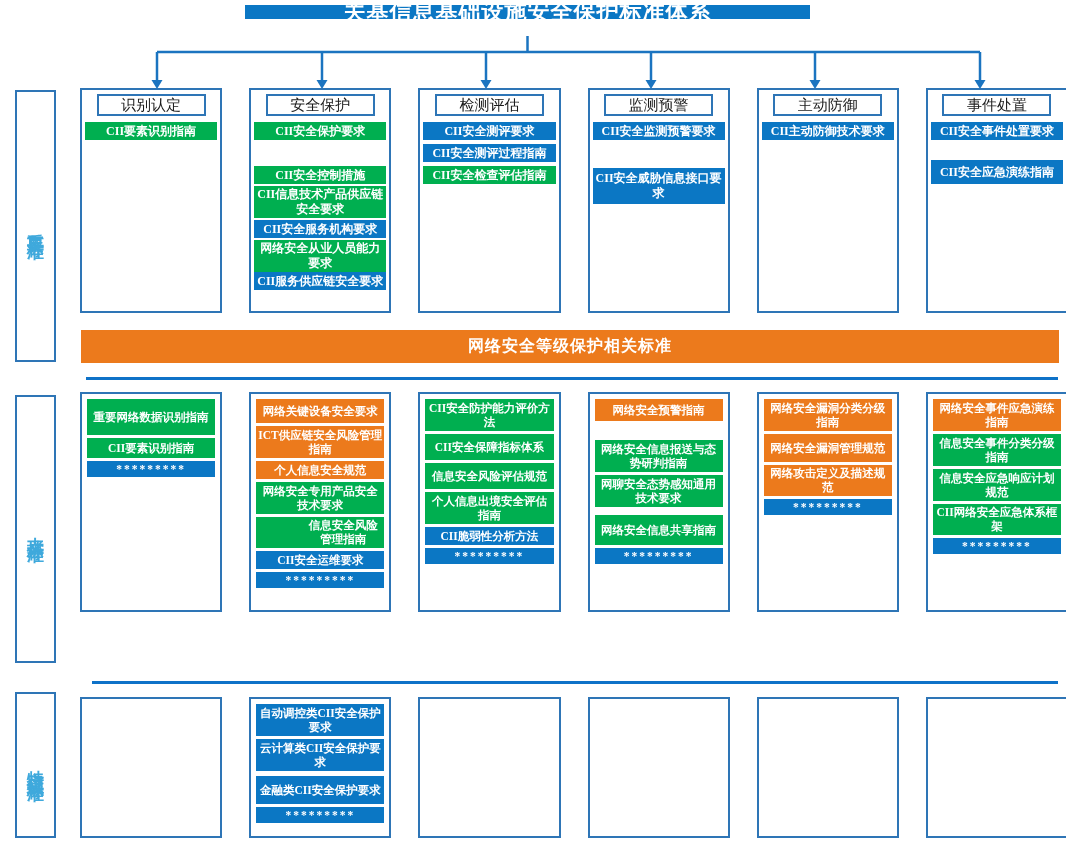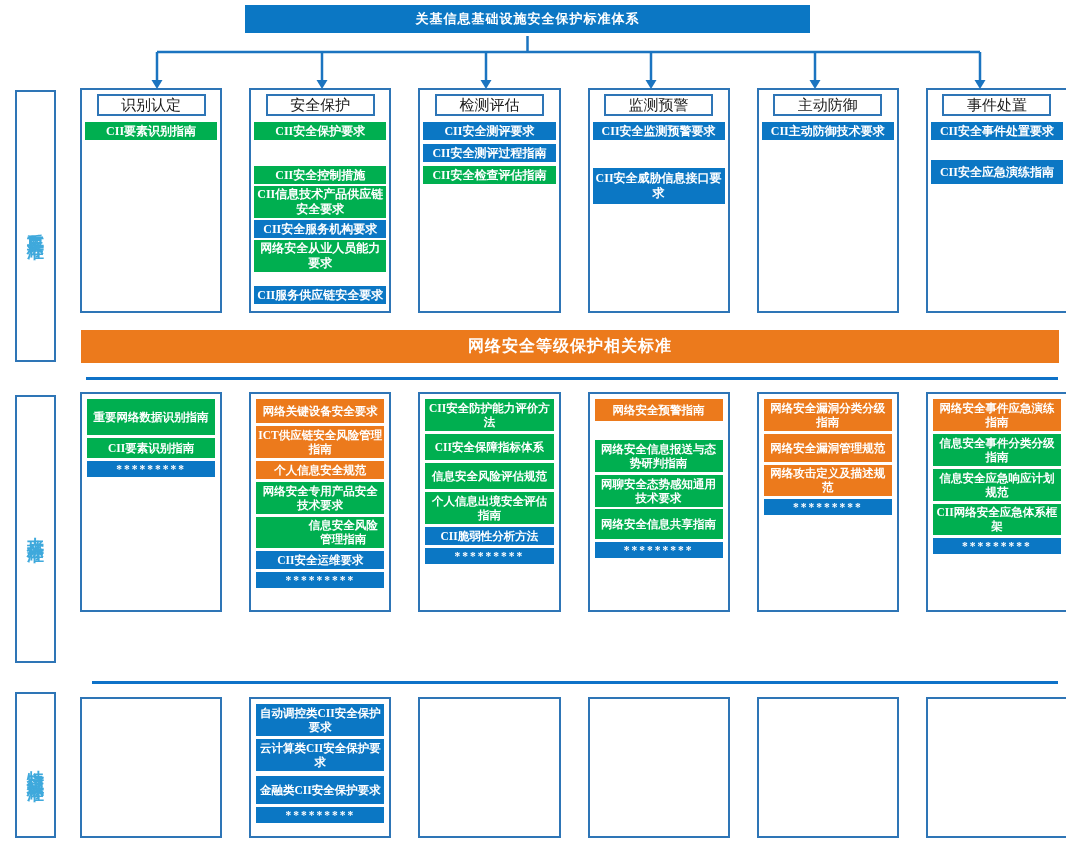--- a/index.html
+++ b/index.html
@@ -5,22 +5,22 @@
   :root{
     --blue:#0b77c4; --green:#00af50; --orange:#ec7a1c;
     --border:#2e75b6; --line:#0e72c8; --arrow:#1b74c0; --sbtext:#3fa9dc;
   }
   *{box-sizing:border-box;}
   html,body{margin:0;padding:0;}
   body{font-family:"Liberation Serif","DejaVu Serif",serif;background:#fff;}
   .stage{position:relative;width:1066px;height:847px;background:#fff;overflow:hidden;}
 
   .title{
-    position:absolute;left:245px;top:5px;width:565px;height:28px;
-    background:var(--blue);color:#fff;font-size:13px;font-weight:bold;
+    position:absolute;left:245px;top:5px;width:565px;height:14px;
+    background:var(--blue);color:#fff;font-size:22px;font-weight:bold;
     display:flex;align-items:center;justify-content:center;letter-spacing:1px;
   }
   .connector{position:absolute;left:0;top:36px;width:1066px;height:54px;}
 
   .vlabel{
     position:absolute;left:15px;width:41px;border:2px solid var(--border);
     background:#fff;display:flex;align-items:center;justify-content:center;
     writing-mode:vertical-rl;text-orientation:upright;
     color:var(--sbtext);font-size:17px;letter-spacing:3px;font-weight:bold;
   }
@@ -100,21 +100,21 @@
         <div class="colhead">识别认定</div>
         <div class="item c-green">CII要素识别指南</div>
       </div>
       <div class="col">
         <div class="colhead">安全保护</div>
         <div class="item c-green">CII安全保护要求</div>
         <div class="item c-green" style="margin-top: 26px;">CII安全控制措施</div>
         <div class="item c-green l2">CII信息技术产品供应链安全要求</div>
         <div class="item c-blue">CII安全服务机构要求</div>
         <div class="item c-green l2">网络安全从业人员能力要求</div>
-        <div class="item c-blue" style="margin-top: 14px;">CII服务供应链安全要求</div>
+        <div class="item c-blue" style="margin-top: 0;">CII服务供应链安全要求</div>
       </div>
       <div class="col">
         <div class="colhead">检测评估</div>
         <div class="item c-blue">CII安全测评要求</div>
         <div class="item c-blue" style="margin-top: 4px;">CII安全测评过程指南</div>
         <div class="item c-green" style="margin-top: 4px;">CII安全检查评估指南</div>
       </div>
       <div class="col">
         <div class="colhead">监测预警</div>
         <div class="item c-blue">CII安全监测预警要求</div>
@@ -154,21 +154,21 @@
         <div class="item c-green" style="min-height: 26px;">CII安全保障指标体系</div>
         <div class="item c-green" style="min-height: 26px;">信息安全风险评估规范</div>
         <div class="item c-green l2">个人信息出境安全评估指南</div>
         <div class="item c-blue">CII脆弱性分析方法</div>
         <div class="item dots">*********</div>
       </div>
       <div class="col">
         <div class="item c-orange" style="min-height: 22px;">网络安全预警指南</div>
         <div class="item c-green l2" style="margin-top: 19px;">网络安全信息报送与态势研判指南</div>
         <div class="item c-green l2">网聊安全态势感知通用技术要求</div>
-        <div class="item c-green" style="min-height: 30px; margin-top: 2px; text-align: right;">网络安全信息共享指南</div>
+        <div class="item c-green" style="min-height: 30px; margin-top: 8px; text-align: right;">网络安全信息共享指南</div>
         <div class="item dots">*********</div>
       </div>
       <div class="col">
         <div class="item c-orange l2">网络安全漏洞分类分级指南</div>
         <div class="item c-orange" style="min-height: 28px;">网络安全漏洞管理规范</div>
         <div class="item c-orange" style="min-height: 28px;">网络攻击定义及描述规范</div>
         <div class="item dots">*********</div>
       </div>
       <div class="col">
         <div class="item c-orange l2">网络安全事件应急演练指南</div>

